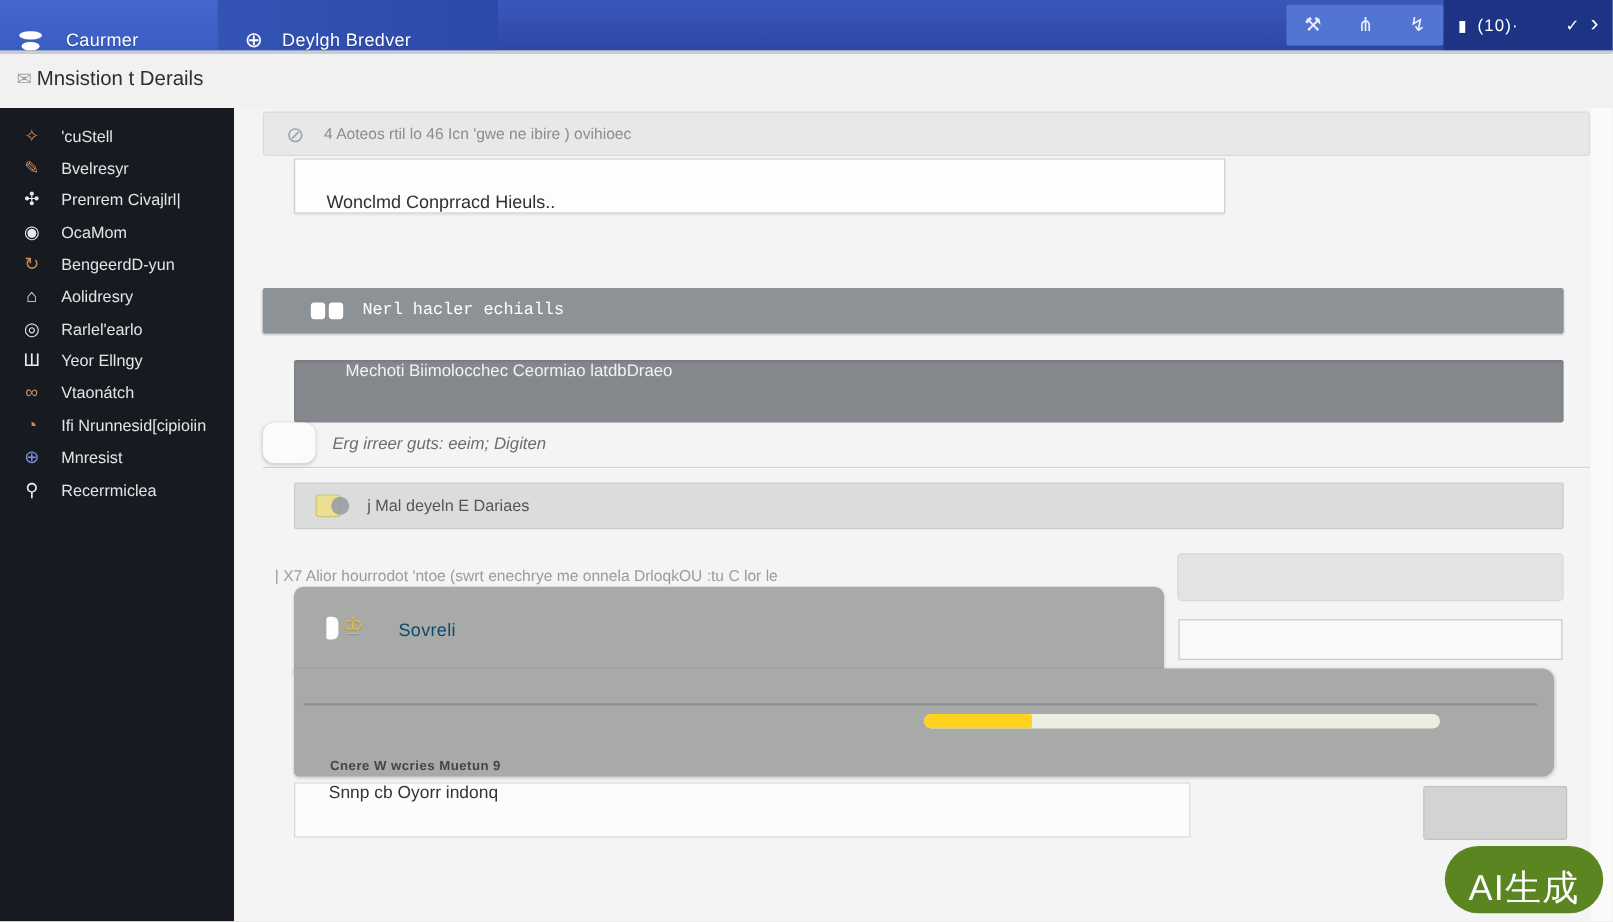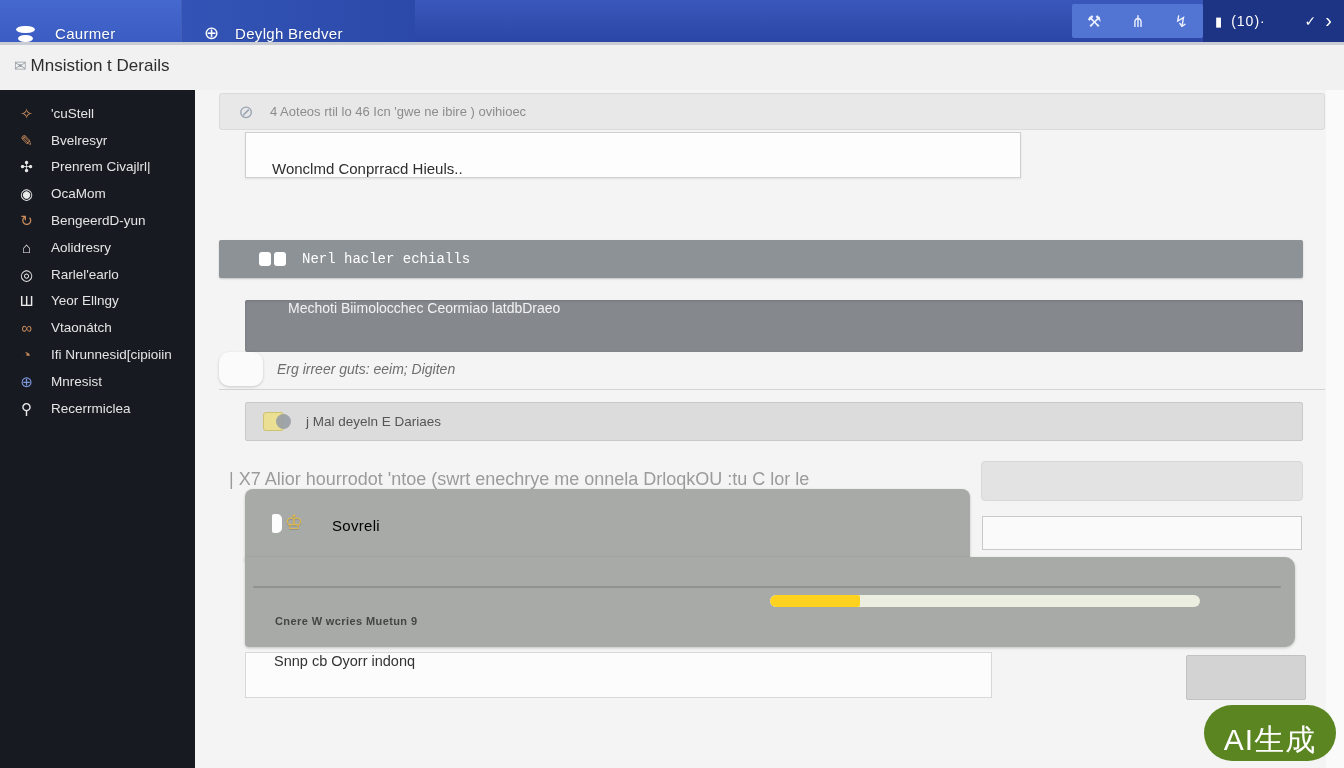--- a/index.html
+++ b/index.html
@@ -68,42 +68,42 @@
     box-shadow:0 1px 3px rgba(0,0,0,.18);cursor:pointer;}
   .mailbox{position:absolute;left:245px;top:402px;width:1058px;height:39px;background:#dcdcdc;
     border:1px solid #c9c9c9;border-radius:2px;box-sizing:border-box;display:flex;
     align-items:center;gap:15px;padding-left:17px;color:#555;font-size:13.5px;}
   .mailico{position:relative;width:28px;height:19px;}
   .mailico .y{position:absolute;left:0;top:0;width:21px;height:19px;background:#eadf93;
     border:1px solid #cfc46e;border-radius:3px;box-sizing:border-box;}
   .mailico .c{position:absolute;right:0;top:2px;width:15px;height:15px;background:#999fa5;
     border-radius:50%;opacity:.92;}
   .inforow{position:absolute;left:219px;top:461px;width:745px;height:36px;display:flex;
-    align-items:center;padding-left:10px;color:#9b9b9b;font-size:18px;box-sizing:border-box;}
+    align-items:center;padding-left:10px;color:#9b9b9b;font-size:13px;box-sizing:border-box;}
   .rightbox{position:absolute;left:981px;top:461px;width:322px;height:40px;background:#e3e3e3;
     border:1px solid #d8d8d8;border-radius:4px;box-sizing:border-box;}
   .rightinput{position:absolute;left:982px;top:516px;width:320px;height:34px;background:#fafafa;
     border:1px solid #c9c9c9;box-sizing:border-box;}
   .card-up{position:absolute;left:245px;top:489px;width:725px;height:72px;background:#a8aaa7;
     border-radius:8px 8px 0 0;box-shadow:0 1px 3px rgba(0,0,0,.2);display:flex;
     align-items:center;gap:26px;padding-left:27px;box-sizing:border-box;}
-  .card-up .title{color:#000000;font-size:15px;letter-spacing:.3px;}
+  .card-up .title{color:#0c4a6e;font-size:15px;letter-spacing:.3px;}
   .keyico{position:relative;width:34px;height:26px;}
   .keyico .flag{position:absolute;left:0;top:2px;width:10px;height:19px;background:#fdfdfd;
     border-radius:2px 5px 5px 2px;}
   .keyico .key{position:absolute;left:13px;top:0;color:#e7bb3f;font-size:20px;line-height:1;
     text-shadow:0 1px 1px rgba(0,0,0,.2);}
   .card-low{position:absolute;left:245px;top:557px;width:1050px;height:90px;background:#a8aaa7;
     border-radius:0 10px 10px 4px;box-shadow:0 1px 3px rgba(0,0,0,.2);}
   .card-low .divider{position:absolute;left:8px;top:29px;right:14px;height:2px;background:#8f9193;
     border-radius:2px;}
   .ptrack{position:absolute;left:525px;top:38px;width:430px;height:12px;background:#eceedf;
     border-radius:6px;overflow:hidden;}
   .pfill{height:100%;background:#ffd21f;border-radius:6px 2px 2px 6px;}
-  .pcaption{position:absolute;left:30px;top:58px;color:#454545;font-size:11px;font-weight:bold;
+  .pcaption{position:absolute;left:30px;top:76px;color:#454545;font-size:11px;font-weight:bold;
     letter-spacing:.4px;}
   .botbox{position:absolute;left:245px;top:652px;width:747px;height:46px;background:#fcfcfc;
     border:1px solid #d8d8d8;box-sizing:border-box;display:flex;align-items:flex-start;
     padding-left:28px;font-size:14.5px;color:#333;}
   .graybtn{position:absolute;left:1186px;top:655px;width:120px;height:45px;background:#d3d3d3;
     border:1px solid #c2c2c2;border-radius:2px;box-sizing:border-box;cursor:pointer;}
   .rightstrip{position:absolute;right:0;top:90px;width:18px;height:678px;background:#fafafa;}
   .watermark{position:absolute;left:1204px;top:705px;width:132px;height:56px;background:#4d7c0f;
     opacity:.92;border-radius:28px;display:flex;align-items:flex-end;justify-content:center;
     color:#fff;font-size:30px;letter-spacing:1px;}

